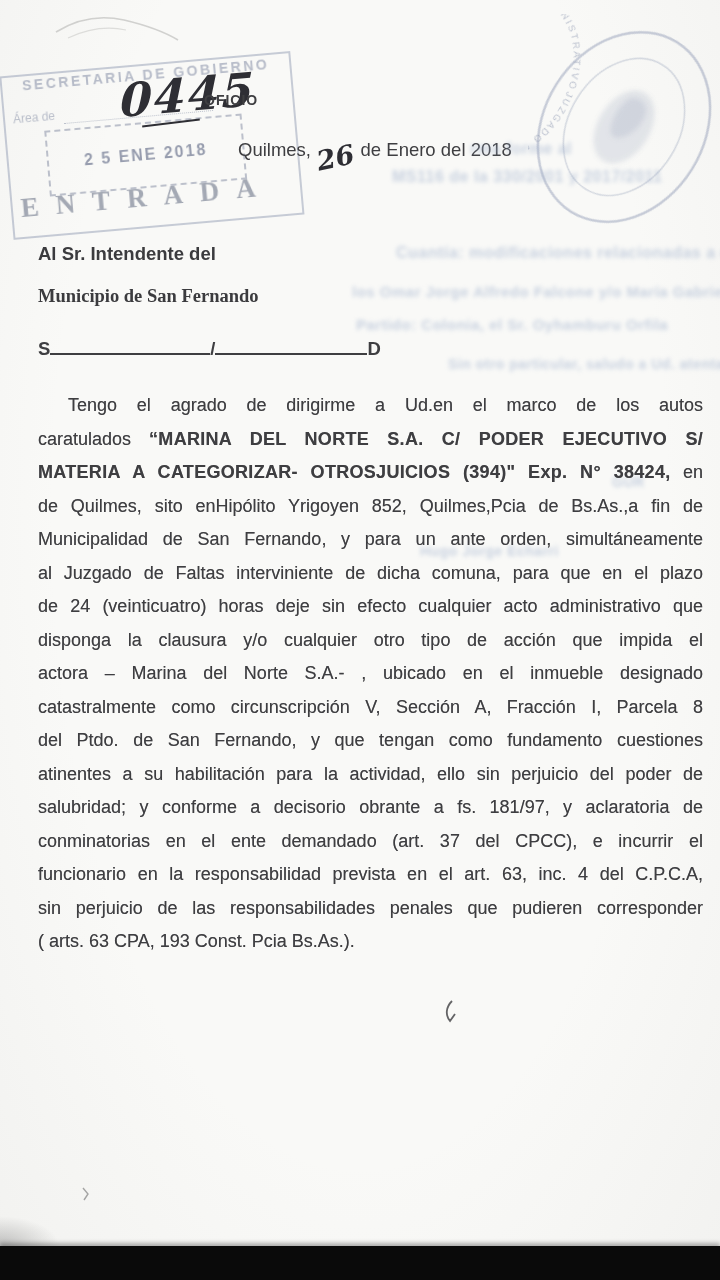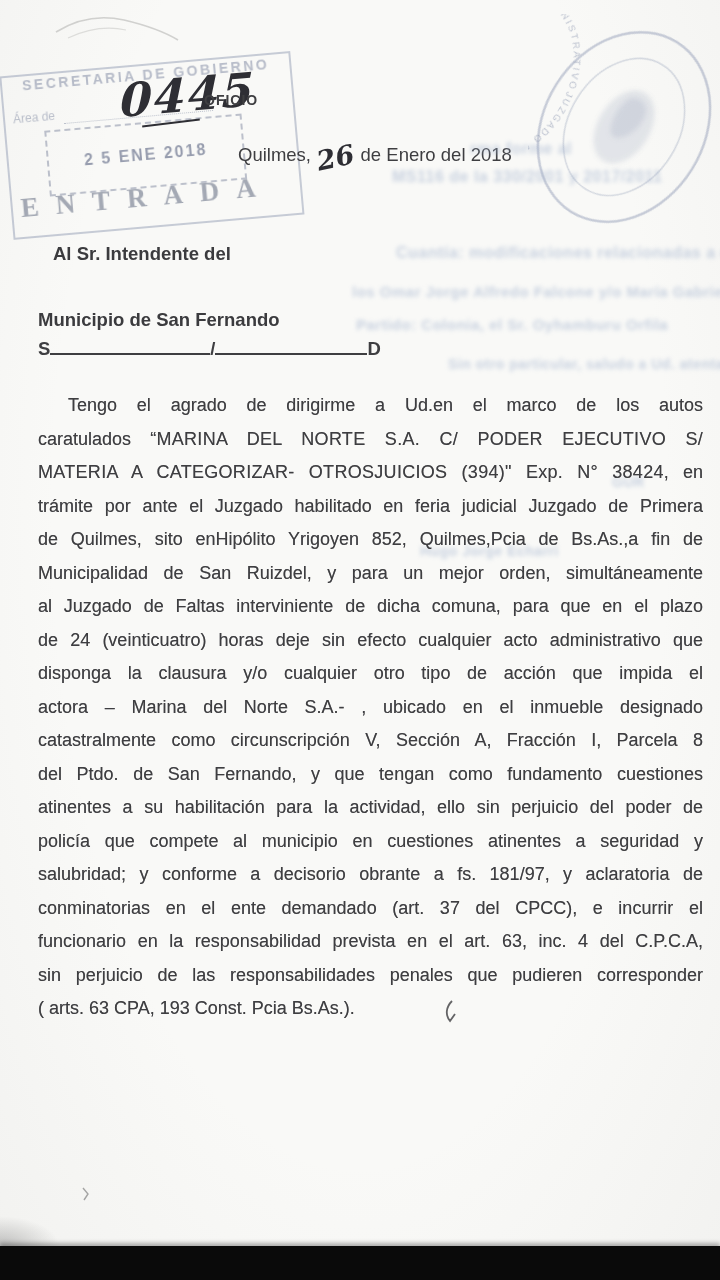--- a/index.html
+++ b/index.html
@@ -86,50 +86,50 @@
   }
 
   
   .oficio{
     left:204px;top:92px;
     font-size:14px;font-weight:bold;letter-spacing:1px;
   }
   .dateline{
     left:238px;top:139px;
     font-size:18.5px;
-    display:flex;align-items:center;
+    display:flex;align-items:flex-start;
   }
   .hand-day{
     font-size:27px;font-weight:600;
     transform:rotate(-12deg) translateY(3px);
     margin:0 7px 0 5px;
   }
 
   
   .seal{left:528px;top:14px;opacity:.85;}
 
   
   .addr{font-size:18.5px;font-weight:bold;color:#3b3b3e;}
-  .addr1{left:53px;top:243px;}
-  .addr2{left:38px;top:309px;}
+  .addr1{left:38px;top:243px;}
+  .addr2{left:38px;top:286px;font-family:Liberation Serif, serif;}
   .sdline{left:38px;top:338px;font-size:18.5px;font-weight:bold;display:flex;align-items:baseline;}
   .uline{display:inline-block;border-bottom:2px solid #3e3e41;height:14px;}
   .uline.w1{width:160px;}
   .uline.w2{width:152px;}
 
   
   .body-text{
     left:38px;top:389px;width:665px;
     font-size:18px;line-height:33.5px;
     color:var(--ink);
     text-shadow:0 0 .5px rgba(62,62,65,.55);
   }
   .bline{text-align:justify;text-align-last:justify;white-space:normal;}
   .bline.last{text-align-last:left;}
-  .bline .b{font-weight:normal;letter-spacing:.3px;margin-top:30px;}
+  .bline .b{font-weight:bold;letter-spacing:.3px;margin-top:30px;}
 
   
   .bleed-layer{left:0;top:0;width:720px;height:1280px;pointer-events:none;}
   .bleed{
     position:absolute;
     font-weight:600;
     color:var(--bleed-blue);
     opacity:.55;
     filter:blur(1.9px);
     letter-spacing:.5px;
@@ -212,31 +212,29 @@
     <span class="bleed" style="left: 356px; top: 316px; font-size: 15px;">Partido: Colonia, el Sr. Oyhamburu Orfila</span>
     <span class="bleed" style="left: 448px; top: 356px; font-size: 14px;">Sin otro particular, saludo a Ud. atentamente.-</span>
     <span class="bleed" style="left: 612px; top: 474px; font-size: 14px;">GUR</span>
     <span class="bleed" style="left: 420px; top: 543px; font-size: 14px;">Hugo Jorge Echarri</span>
   </div>
 
 <div class="abs body-text">
     <div class="bline" style="text-indent: 30px;"><span>Tengo el agrado de dirigirme a Ud.en el marco de los autos</span></div>
     <div class="bline"><span>caratulados </span><span class="b">“MARINA DEL NORTE S.A. C/ PODER EJECUTIVO S/</span></div>
     <div class="bline"><span class="b">MATERIA A CATEGORIZAR- OTROSJUICIOS (394)" Exp. N° 38424,</span><span> en</span></div>
-    <div class="bline"><span>trámite por ante el Juzgado habilitado en feria judicial Juzgado de Primera</span></div>
     <div class="bline"><span>de Quilmes, sito enHipólito Yrigoyen 852, Quilmes,Pcia de Bs.As.,a fin de</span></div>
-    <div class="bline"><span>Municipalidad de San Ruizdel, y para un mejor orden, simultáneamente</span></div>
+    <div class="bline"><span>Municipalidad de San Fernando, y para un ante orden, simultáneamente</span></div>
     <div class="bline"><span>al Juzgado de Faltas interviniente de dicha comuna, para que en el plazo</span></div>
     <div class="bline"><span>de 24 (veinticuatro) horas deje sin efecto cualquier acto administrativo que</span></div>
     <div class="bline"><span>disponga la clausura y/o cualquier otro tipo de acción que impida el</span></div>
     <div class="bline"><span>actora – Marina del Norte S.A.-  , ubicado en el inmueble designado</span></div>
     <div class="bline"><span>catastralmente como circunscripción V, Sección A, Fracción I, Parcela 8</span></div>
     <div class="bline"><span>del Ptdo. de San Fernando, y que tengan como fundamento cuestiones</span></div>
     <div class="bline"><span>atinentes a su habilitación para la actividad, ello sin perjuicio del poder de</span></div>
-    <div class="bline"><span>policía que compete al municipio en cuestiones atinentes a seguridad y</span></div>
     <div class="bline"><span>salubridad; y conforme a decisorio obrante a fs. 181/97, y aclaratoria de</span></div>
     <div class="bline"><span>conminatorias en el ente demandado (art. 37 del CPCC), e incurrir el</span></div>
     <div class="bline"><span>funcionario en la responsabilidad prevista en el art. 63, inc. 4 del C.P.C.A,</span></div>
     <div class="bline"><span>sin perjuicio de las responsabilidades penales que pudieren corresponder</span></div>
     <div class="bline last"><span>( arts. 63 CPA, 193 Const. Pcia Bs.As.).</span></div>
   </div>
 
 <svg class="abs pencil" width="220" height="46" viewBox="0 0 220 46">
   <path d="M 28 28 Q 60 8 96 16 Q 130 24 150 36" fill="none" stroke="rgba(170,170,168,.5)" stroke-width="1.6"></path>
   <path d="M 40 34 Q 70 20 98 26" fill="none" stroke="rgba(180,180,178,.4)" stroke-width="1.2"></path>

